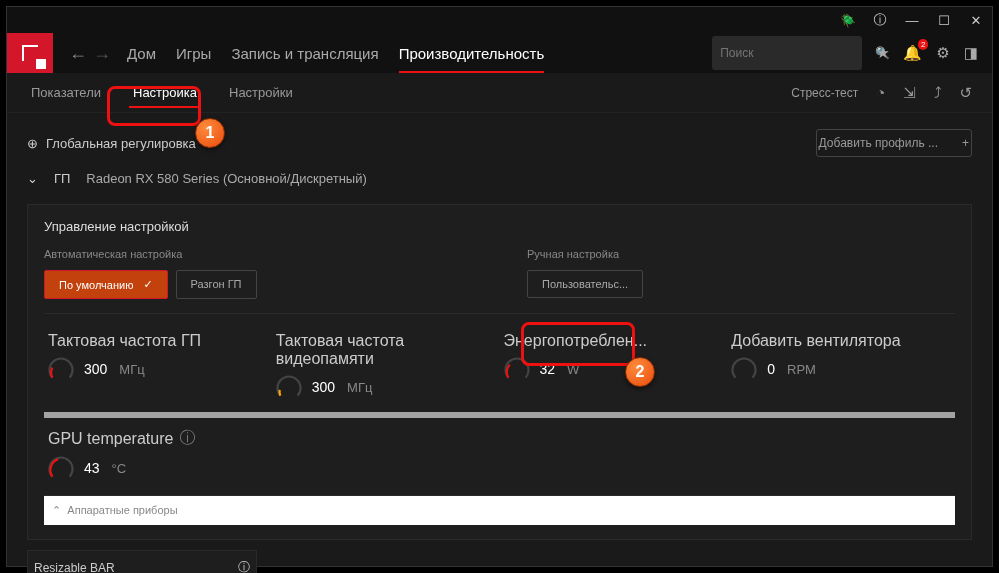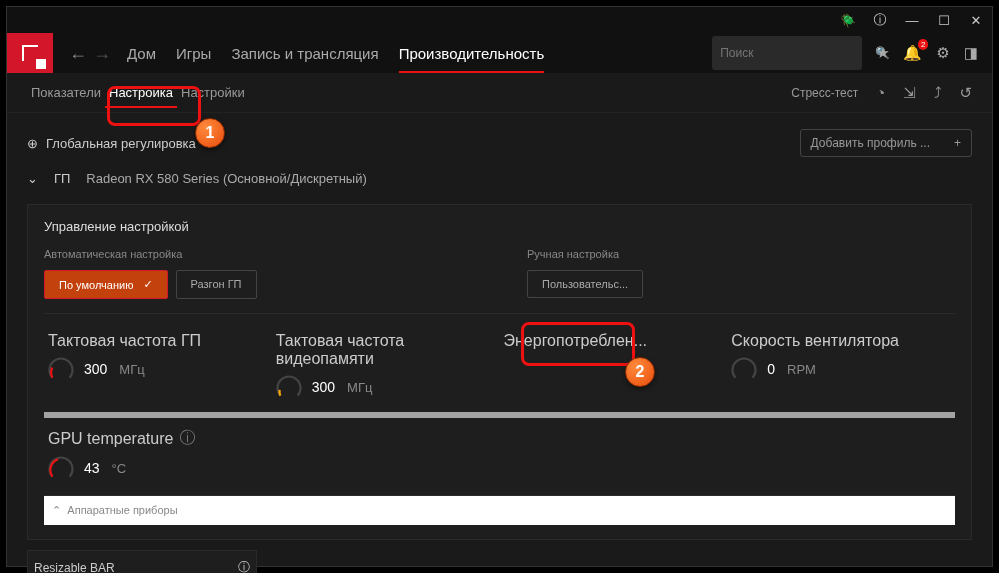--- a/index.html
+++ b/index.html
@@ -16,30 +16,30 @@
 .nav-tabs { display: flex; gap: 20px; align-items: center; flex: 1; }
 .nav-tab { color: #aaa; font-size: 15px; cursor: pointer; padding: 10px 0; position: relative; }
 .nav-tab.active { color: #fff; font-weight: 500; }
 .nav-tab.active::after { content: ""; position: absolute; bottom: -1px; left: 0; right: 0; height: 2px; background: #e11; }
 .header-right { display: flex; align-items: center; gap: 14px; padding-right: 14px; }
 .search { background: #2a2a2a; border-radius: 3px; height: 26px; width: 150px; display: flex; align-items: center; padding: 17px 8px; color: #888; font-size: 12px; }
 .search input { background: transparent; border: none; outline: none; color: #ccc; flex: 1; font-size: 12px; }
 .hicon { color: #aaa; font-size: 15px; cursor: pointer; position: relative; }
 .badge { position: absolute; top: -5px; right: -6px; background: #e11; color: #fff; border-radius: 8px; font-size: 8px; padding: 1px 3px; min-width: 10px; text-align: center; }
 .subbar { height: 40px; display: flex; align-items: center; padding: 0 20px; justify-content: space-between; border-bottom: 1px solid #222; }
-.subtabs { display: flex; }
+.subtabs { display: flex; gap: 24px; }
 .subtab { color: #999; font-size: 13px; cursor: pointer; padding: 10px 4px; position: relative; }
 .subtab.active { color: #fff; }
 .subtab.active::after { content: ""; position: absolute; bottom: 2px; left: 0; right: 0; height: 2px; background: #e11; }
 .sub-right { display: flex; align-items: center; gap: 18px; color: #999; font-size: 12px; }
 .sub-right .ico { font-size: 15px; cursor: pointer; }
 .content { padding: 16px 20px; }
 .tuning-row { display: flex; align-items: center; justify-content: space-between; margin-bottom: 14px; }
 .tuning-label { color: #ccc; font-size: 13px; display: flex; align-items: center; gap: 8px; }
-.add-profile { border: 1px solid #444; padding: 6px 10px; color: #999; font-size: 12px; border-radius: 3px; display: flex; align-items: center; gap: 24px; cursor: pointer; }
+.add-profile { border: 1px solid #444; padding: 6px 2px; color: #999; font-size: 12px; border-radius: 3px; display: flex; align-items: center; gap: 24px; cursor: pointer; }
 .gpu-row { display: flex; align-items: center; gap: 16px; color: #ccc; font-size: 13px; margin-bottom: 18px; }
 .panel { background: #1e1e1e; padding: 14px 16px; border: 1px solid #2a2a2a; }
 .panel-title { color: #ddd; font-size: 13px; font-weight: 500; margin-bottom: 14px; }
 .config-row { display: flex; gap: 55px; border-bottom: 1px solid #2a2a2a; padding-bottom: 14px; margin-bottom: 10px; }
 .config-col { flex: 1; }
 .config-label { color: #888; font-size: 11px; margin-bottom: 10px; }
 .btn-row { display: flex; gap: 8px; }
 .btn { border: 1px solid #444; padding: 7px 14px; color: #aaa; font-size: 11px; border-radius: 2px; cursor: pointer; background: transparent; }
 .btn.primary { background: #c2410c; border-color: #d4162a; color: #fff; display: flex; align-items: center; gap: 10px; }
 .metrics { display: flex; }
@@ -170,23 +170,31 @@
             <svg class="gauge" viewBox="0 0 36 36">
                 <path d="M6 30 A16 16 0 1 1 30 30" fill="none" stroke="#444" stroke-width="3"></path>
                 <path d="M6 30 A16 16 0 0 1 5 22" fill="none" stroke="#fa0" stroke-width="3"></path>
               </svg>
             <span class="metric-num">300</span>
             <span class="metric-unit">МГц</span>
           </div>
         </div>
         <div class="metric">
           <div class="metric-label">Энергопотреблен...</div>
-        </div>
-        <div class="metric">
-          <div class="metric-label">Скорость вентилятора</div>
+          <div class="metric-val">
+            <svg class="gauge" viewBox="0 0 36 36">
+                <path d="M6 30 A16 16 0 1 1 30 30" fill="none" stroke="#444" stroke-width="3"></path>
+                <path d="M6 30 A16 16 0 0 1 8 12" fill="none" stroke="#e11" stroke-width="3"></path>
+              </svg>
+            <span class="metric-num">32</span>
+            <span class="metric-unit">W</span>
+          </div>
+        </div>
+        <div class="metric">
+          <div class="metric-label">Добавить вентилятора</div>
           <div class="metric-val">
             <svg class="gauge" viewBox="0 0 36 36">
                 <path d="M6 30 A16 16 0 1 1 30 30" fill="none" stroke="#444" stroke-width="3"></path>
               </svg>
             <span class="metric-num">0</span>
             <span class="metric-unit">RPM</span>
           </div>
         </div>
       </div>
 

